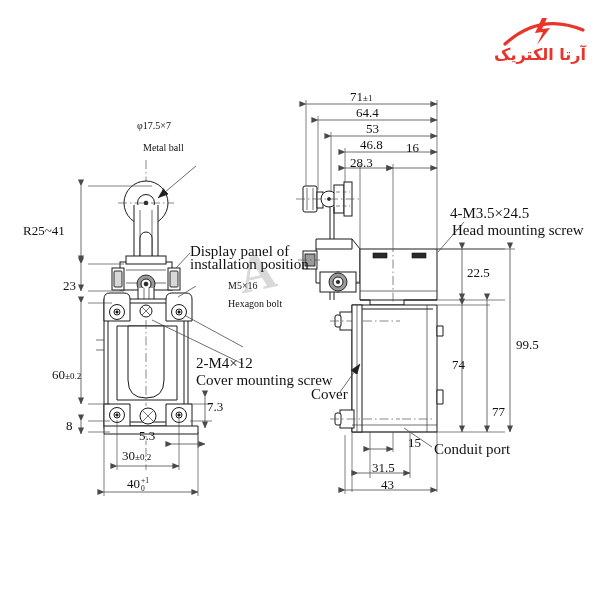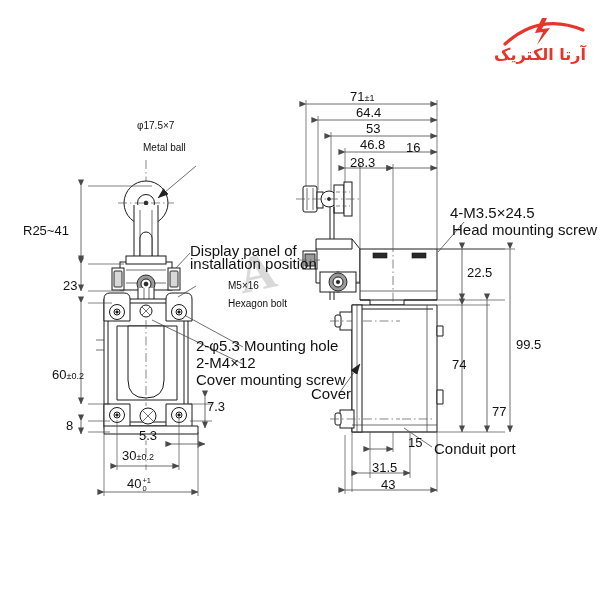--- a/index.html
+++ b/index.html
@@ -30,21 +30,21 @@
   .ln-hid { stroke: #555; stroke-width: 0.7; fill: none; stroke-dasharray: 4 2.5; }
   .fillw { fill: #ffffff; stroke: #1a1a1a; stroke-width: 1; }
   .fillg { fill: #d8d8d8; stroke: #1a1a1a; stroke-width: 0.9; }
   .fillgd { fill: #9a9a9a; stroke: #1a1a1a; stroke-width: 0.9; }
   .filldk { fill: #2a2a2a; stroke: #111; stroke-width: 0.6; }
   .lbl {
     position: absolute;
     color: #111;
     white-space: nowrap;
     line-height: 1.08;
-    font-family: Liberation Sans, sans-serif;
+    font-family: Liberation Serif, serif;
   }
   .lbl-big { font-size: 10px; }
   .lbl-med { font-size: 15px; }
   .lbl-sm  { font-size: 15px; }
   .lbl-dim { font-size: 13px; }
   .supstack { display: inline-block; font-size: 7.5px; line-height: 1.05;
               vertical-align: middle; text-align: left; margin-left: 1px; }
   .pm { font-size: 9px; }
   
   #logo {
@@ -330,21 +330,20 @@
 
   <div class="lbl lbl-big" style="left:137px; top:121px;">φ17.5×7</div>
   <div class="lbl lbl-big" style="left:143px; top:143px;">Metal ball</div>
 
   <div class="lbl lbl-sm" style="left:190px; top:243px;">Display panel of</div>
   <div class="lbl lbl-sm" style="left:190px; top:256px;">installation position</div>
 
   <div class="lbl lbl-big" style="left:228px; top:281px;">M5×16</div>
   <div class="lbl lbl-big" style="left:228px; top:299px;text-align:center;">Hexagon bolt</div>
 
-  <div class="lbl lbl-med" style="left:196px; top:338px;">2-φ5.3 Mounting hole</div>
   <div class="lbl lbl-med" style="left:196px; top:355px;">2-M4×12</div>
   <div class="lbl lbl-sm" style="left:196px; top:372px;">Cover mounting screw</div>
 
   <div class="lbl lbl-dim" style="left:23px; top:224px;">R25~41</div>
   <div class="lbl lbl-dim" style="left:63px; top:279px;">23</div>
   <div class="lbl lbl-dim" style="left:52px; top:368px;">
     <span>60</span><span class="pm">±0.2</span>
   </div>
   <div class="lbl lbl-dim" style="left:66px; top:419px;">8</div>
   <div class="lbl lbl-dim" style="left:207px; top:400px;">7.3</div>

